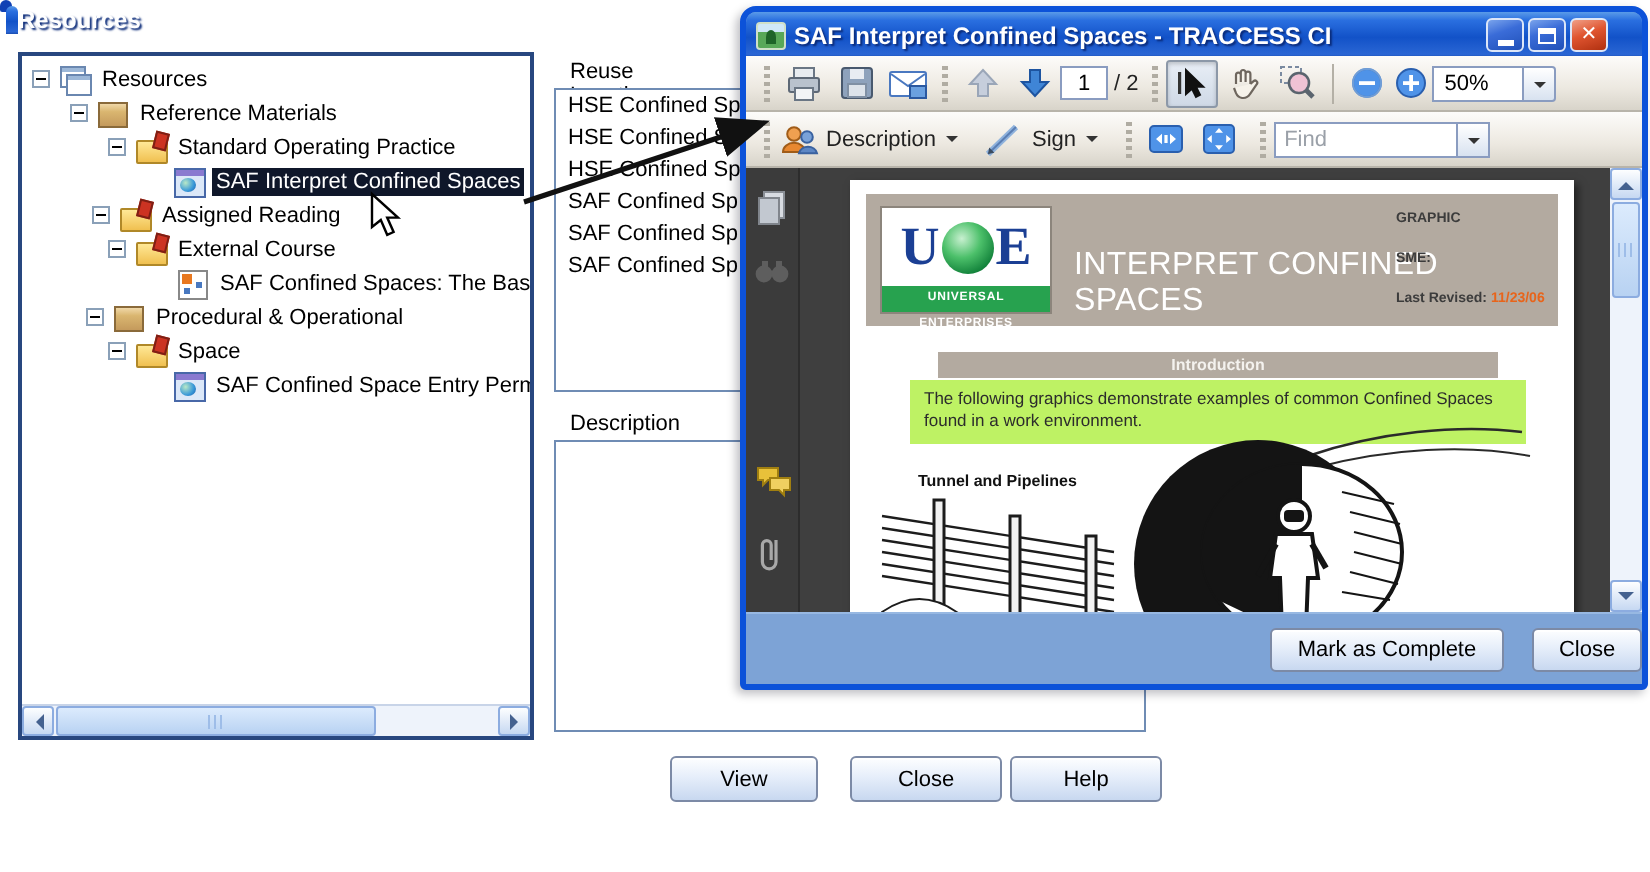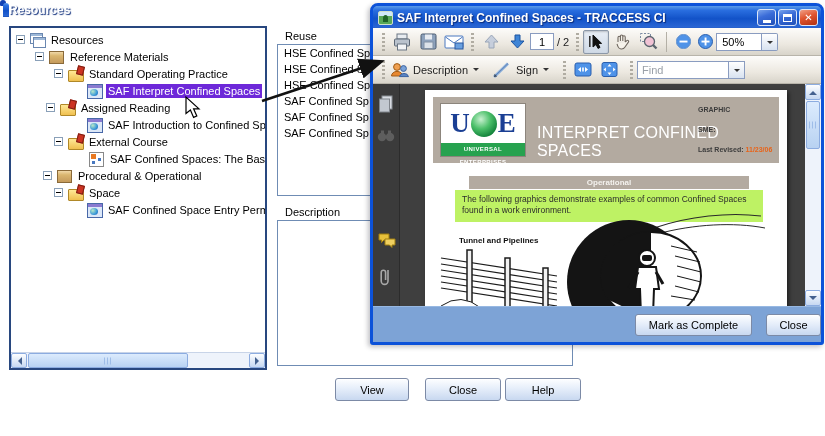--- a/index.html
+++ b/index.html
@@ -24,21 +24,21 @@
   #resWin .titlebar{height:21;padding-left:6px}
   #treePanel{position:absolute;left:6px;top:23px;width:258px;height:344px;background:#fff;
     border:2px solid #28477f;overflow:hidden}
   .trow{display:flex;align-items:center;height:17px;white-space:nowrap}
   .expander{width:9px;height:9px;border:1px solid #8aa0b8;background:#fff;position:relative;
     margin-right:4px;flex:none}
   .expander::after{content:"";position:absolute;left:1px;right:1px;top:3px;height:1px;background:#000}
   .tspacer{width:13px;flex:none}
   .ticon{width:17px;height:15px;margin-right:3px;flex:none;position:relative}
   .tlabel{padding:1px 2px}
-  .tlabel.sel{background:#6d28d9;color:#fff}
+  .tlabel.sel{background:#0f172a;color:#fff}
   .i-cascade::before{content:"";position:absolute;left:1px;top:1px;width:11px;height:9px;background:#fff;
     border:1px solid #6a87b0;box-shadow:inset 0 2px 0 #9db8d8}
   .i-cascade::after{content:"";position:absolute;left:4px;top:5px;width:11px;height:9px;background:#fff;
     border:1px solid #6a87b0;box-shadow:inset 0 2px 0 #9db8d8}
   .i-package::before{content:"";position:absolute;left:1px;top:2px;width:13px;height:11px;
     background:linear-gradient(180deg,#f0d8a8 0%,#dab670 35%,#c49a5c 100%);border:1px solid #8a6a3a}
   .i-folder::before{content:"";position:absolute;left:1px;top:4px;width:14px;height:10px;
     background:linear-gradient(180deg,#ffe896,#f0c050);border:1px solid #b08828;border-radius:1px}
   .i-folder::after{content:"";position:absolute;right:0;top:0;width:5px;height:7px;background:#cc3322;
     border:1px solid #7e1f14;transform:rotate(14deg)}
@@ -66,21 +66,21 @@
   .tri.down{border-top-color:#44618f;margin-bottom:-3px}
 
   .panel-label{position:absolute;font-size:11px;color:#000}
   .white-box{position:absolute;background:#fff;border:1px solid #6f8cb4}
   .list-item{line-height:15px;padding:1px 0 0 6px;white-space:nowrap;overflow:hidden}
 
   
   #pdfWin{position:absolute;left:370px;top:3px;width:454px;height:342px;z-index:10;
     border:3px solid #0c52d9;border-radius:8px 8px 3px 3px;background:#7da3d6;
     box-shadow:-2px 2px 5px rgba(0,0,20,.25)}
-  #pdfWin .titlebar{height:23px;padding:0 3px 0 5px}
+  #pdfWin .titlebar{height:23px;padding:0 17px 0 5px}
   .appicon{width:15px;height:14px;margin-right:4px;border:1px solid #cfe0c8;border-radius:2px;flex:none;
     background:linear-gradient(180deg,#cfe8f8 0 35%,#58a858 35% 100%)}
   .appicon::after{content:"";display:block;width:5px;height:7px;margin:3px 0 0 4px;background:#1e6428;border-radius:50% 50% 0 0}
   .wbtns{margin-left:auto;display:flex;gap:2px}
   .wbtn{width:19px;height:17px;border:1px solid #dce6f8;border-radius:3px;color:#fff;
     display:flex;align-items:center;justify-content:center;font-size:10px;font-weight:bold;
     background:linear-gradient(160deg,#7aa4ec 0%,#3a6cd8 40%,#2050b8 100%);text-shadow:none}
   .wbtn.close{background:linear-gradient(160deg,#f0a088 0%,#e05530 45%,#b03010 100%)}
   .wbtn .minbar{width:8px;height:3px;background:#fff;margin-top:7px}
   .wbtn .maxbox{width:9px;height:8px;border:1px solid #fff;border-top:3px solid #fff}
@@ -164,25 +164,20 @@
         </div>
         <div class="trow" style="padding-left:62px">
           <span class="tspacer"></span>
           <span class="ticon i-globewin"></span>
           <span class="tlabel sel">SAF  Interpret Confined Spaces</span>
         </div>
         <div class="trow" style="padding-left:35px">
           <span class="expander"></span>
           <span class="ticon i-folder"></span>
           <span class="tlabel">Assigned Reading</span>
-        </div>
-        <div class="trow" style="padding-left:62px">
-          <span class="tspacer"></span>
-          <span class="ticon i-globewin"></span>
-          <span class="tlabel">SAF  Introduction to Confined Sp</span>
         </div>
         <div class="trow" style="padding-left:43px">
           <span class="expander"></span>
           <span class="ticon i-folder"></span>
           <span class="tlabel">External Course</span>
         </div>
         <div class="trow" style="padding-left:64px">
           <span class="tspacer"></span>
           <span class="ticon i-course"></span>
           <span class="tlabel">SAF  Confined Spaces: The Bas</span>
@@ -410,21 +405,21 @@
           </div>
           <div id="docTitle">INTERPRET CONFINED SPACES</div>
           <div class="meta-row" style="top:9px">GRAPHIC</div>
           <div class="meta-row" style="top:29px">SME:</div>
           <div class="meta-row" style="top:49px">
             <span>Last Revised:</span>
             <span class="meta-orange">11/23/06</span>
           </div>
         </div>
 
-        <div id="introBar">Operational</div>
+        <div id="introBar">Introduction</div>
         <div id="introText">The following graphics demonstrate examples of common Confined Spaces found in a work environment.</div>
         <div id="figCaption">Tunnel and Pipelines</div>
 
         <svg id="illustration" width="334" height="112" viewBox="0 0 334 112">
 
           <path d="M215 18 C 250 6, 290 2, 322 6" fill="none" stroke="#2a2a2a" stroke-width="1.2"></path>
           <path d="M218 24 C 255 14, 295 12, 326 18" fill="none" stroke="#2a2a2a" stroke-width="1"></path>
 
           <circle cx="190" cy="72" r="62" fill="#141414"></circle>
           <ellipse cx="212" cy="66" rx="50" ry="44" fill="#fff" stroke="#141414" stroke-width="2"></ellipse>

